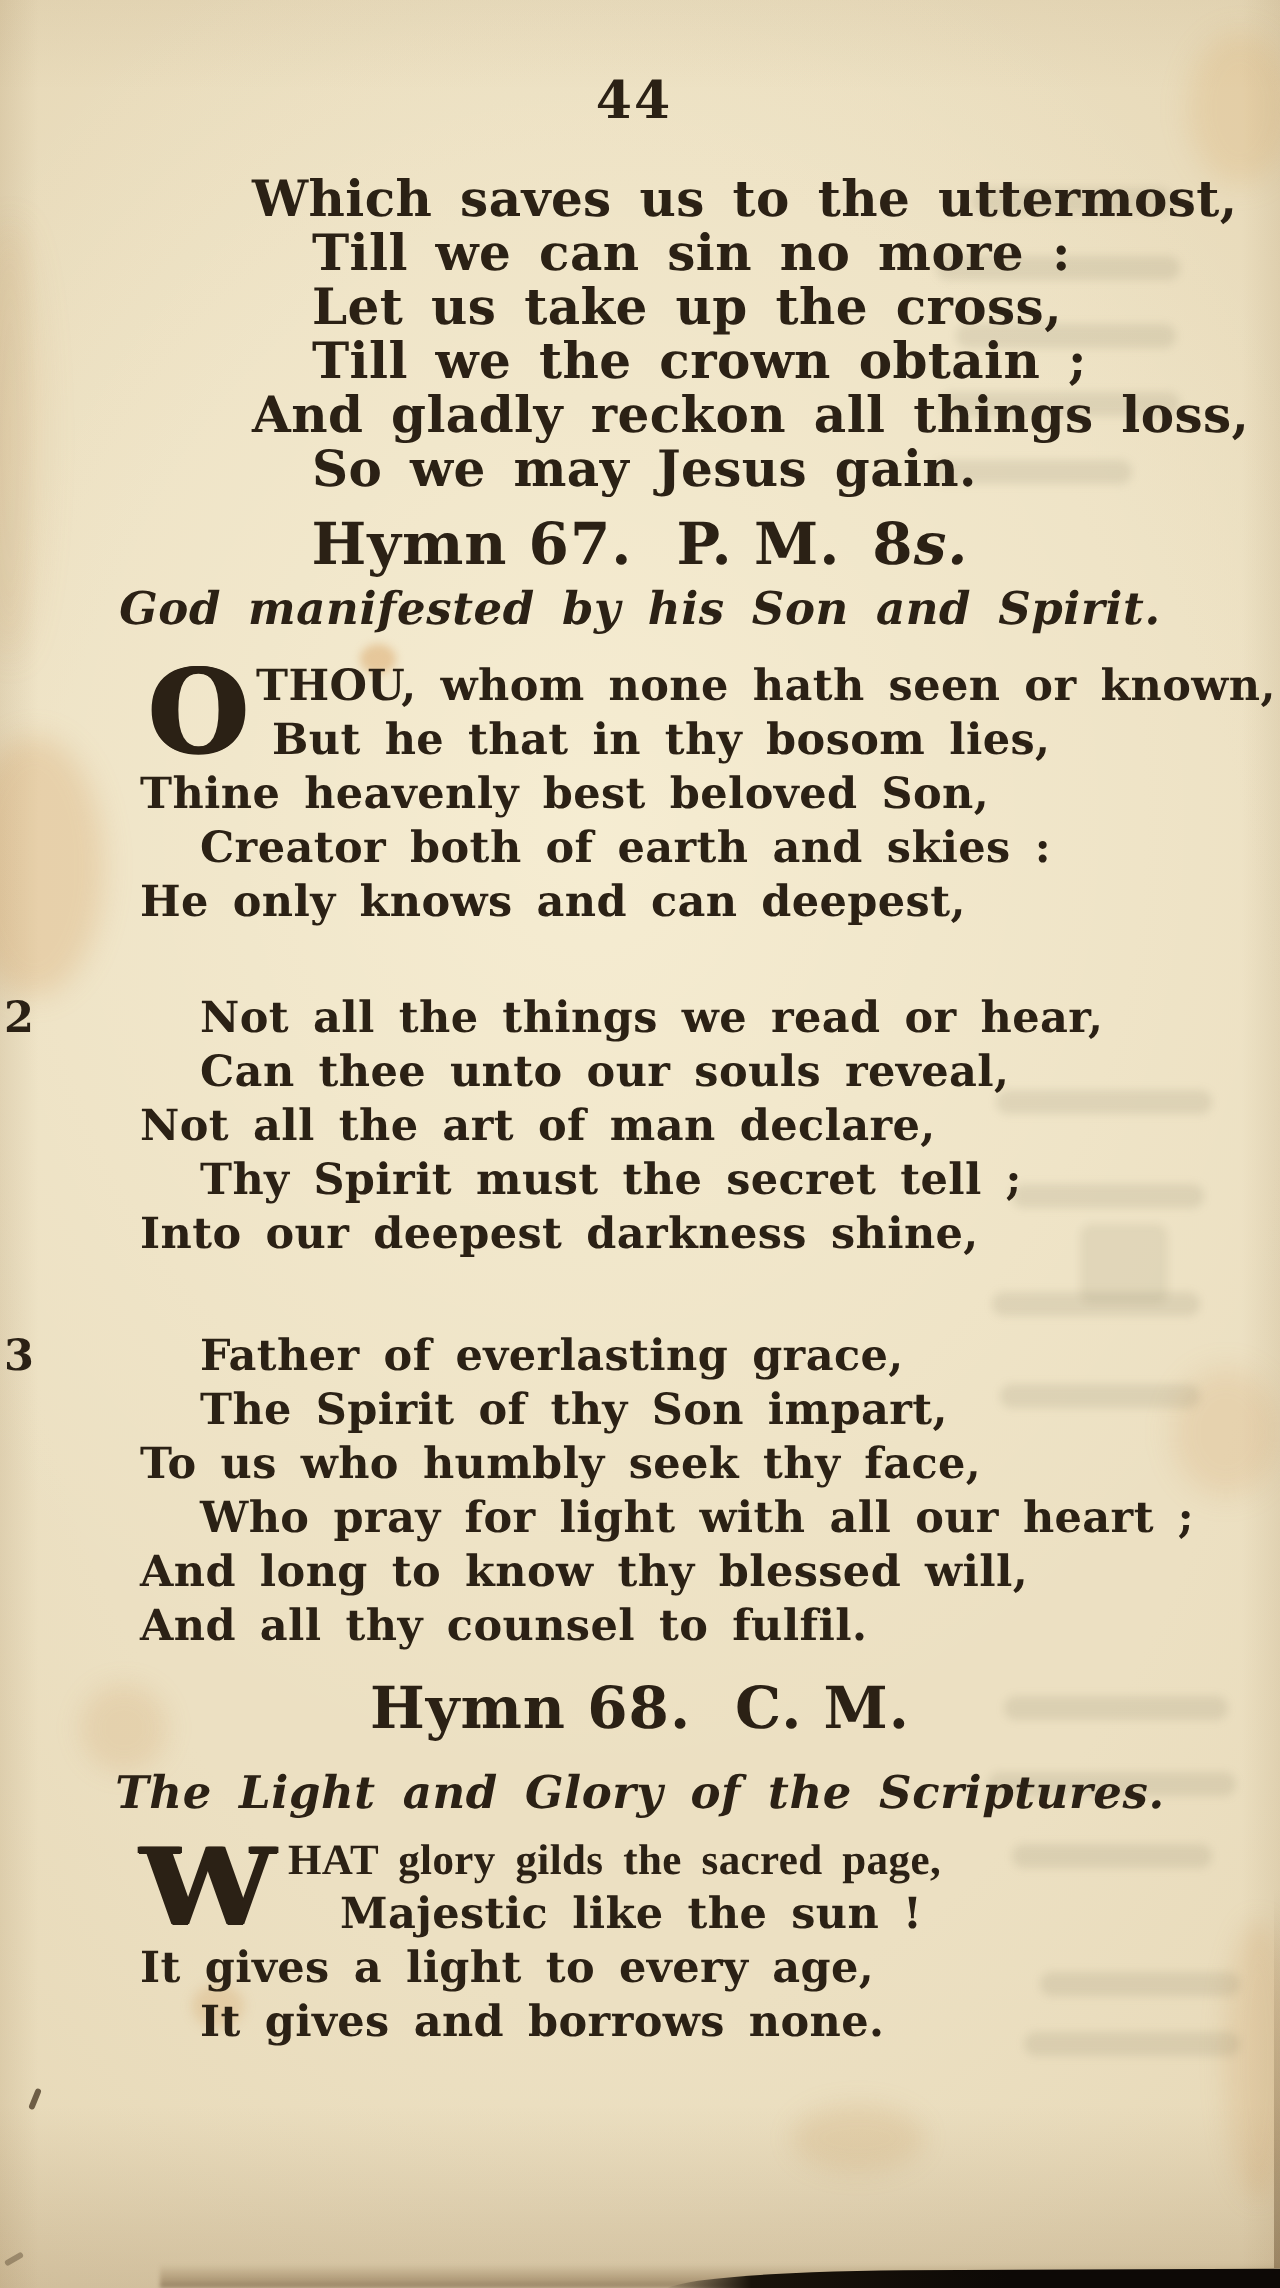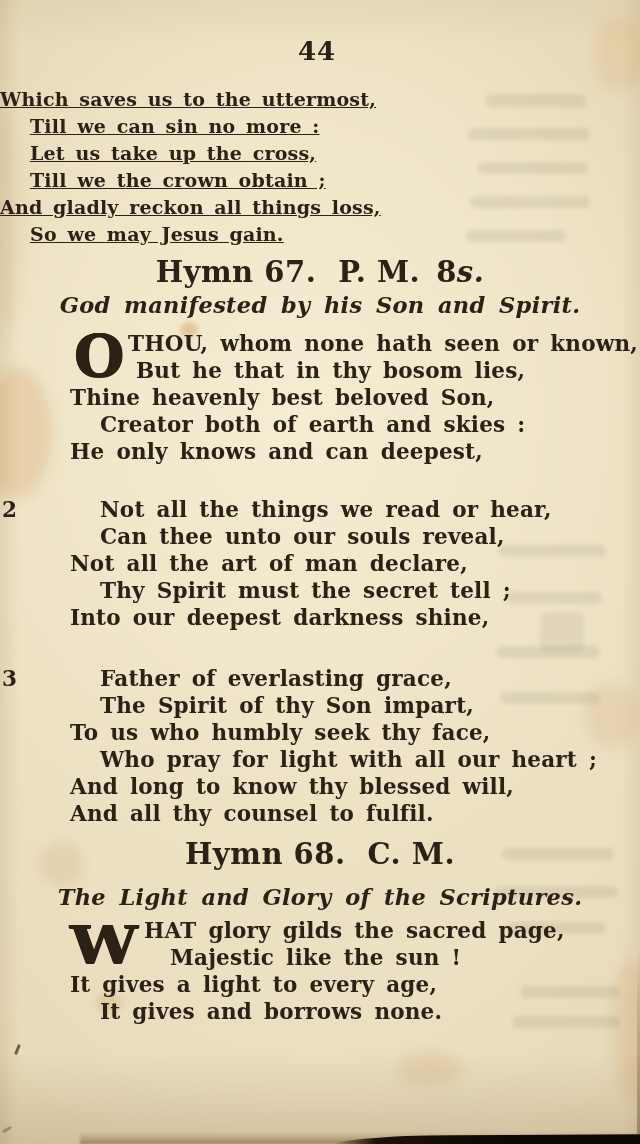--- a/index.html
+++ b/index.html
@@ -26,21 +26,21 @@
     text-align:center;font-size:26px;line-height:30px;font-weight:700;
     letter-spacing:1px;
   }
   .verse{
     position:absolute;left:0;right:0;
     font-size:21.5px;line-height:27px;font-weight:700;
     word-spacing:0.20em;letter-spacing:0.2px;
   }
   .vline{white-space:nowrap;}
   .i1{margin-left:30px;}
-  .cont{top:86px;font-size:19px;text-decoration:underline;}
+  .cont{top:86px;padding-left:126px;font-size:25px;}
   .cont .i1{}
   .hymn-heading{
     position:absolute;left:0;right:0;text-align:center;
     font-size:29px;line-height:36px;font-weight:700;letter-spacing:0.5px;
   }
   .hymn-heading .gap{display:inline-block;width:22px;}
   .hymn-heading .gap2{display:inline-block;width:16px;}
   .hymn-subtitle{
     position:absolute;left:0;right:0;text-align:center;
     font-size:22.5px;line-height:30px;font-weight:700;font-style:italic;
@@ -59,21 +59,21 @@
     position:absolute;top:-3px;left:74px;
     font-size:58px;line-height:58px;font-weight:700;
     text-shadow:0.6px 0 currentColor,-0.6px 0 currentColor,0 0.5px currentColor;
   }
   .dropcap-w{
     top:1px;left:70px;font-size:53px;line-height:53px;
     transform:scaleX(1.14);transform-origin:left top;
   }
   .dc0{margin-left:58px;}
   .dc1{margin-left:66px;}
-  .dcw0{margin-left:74px;}
+  .dcw0{margin-left:74px;font-family:Liberation Serif, serif;}
   .dcw1{margin-left:100px;}
   .vnum{position:absolute;left:2px;}
   .vnum-line{margin-left:30px;}
   .stain,.ghost,.speck,.band-shadow,.band-dark,.edge-right{position:absolute;pointer-events:none;}
   .stain{border-radius:50%;}
   .ghost{background:rgba(122,116,86,0.14);border-radius:6px;filter:blur(2px);}
   .band-shadow{
     left:80px;right:0;bottom:0;height:12px;
     background:linear-gradient(to bottom, rgba(0,0,0,0), rgba(105,75,38,0.30) 65%, rgba(70,48,22,0.45));
     filter:blur(1px);

